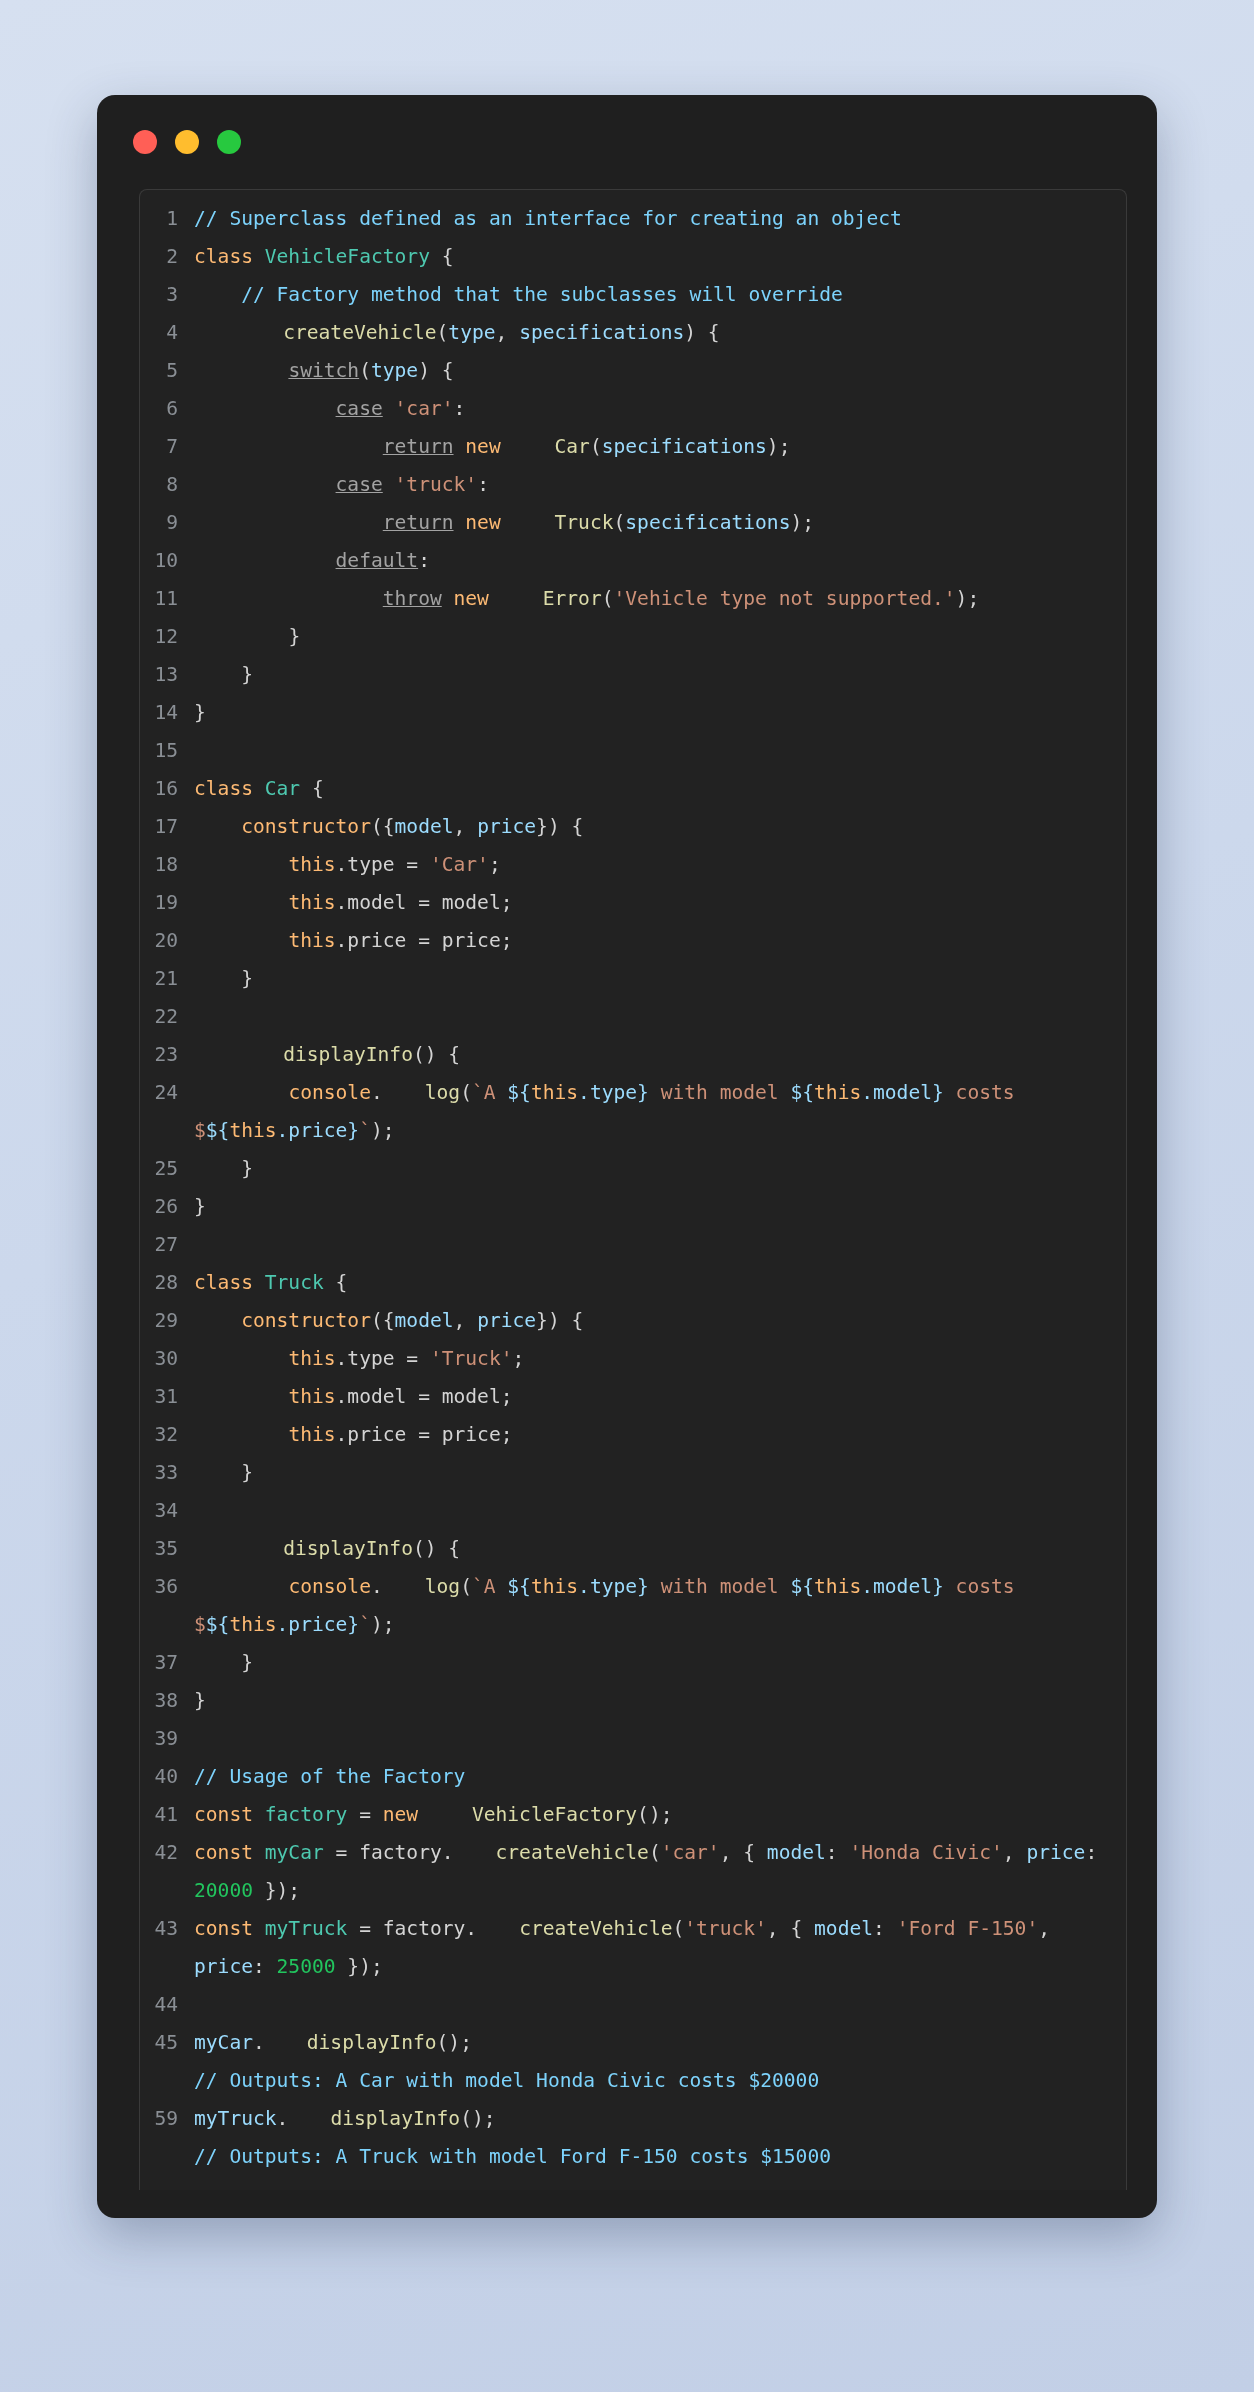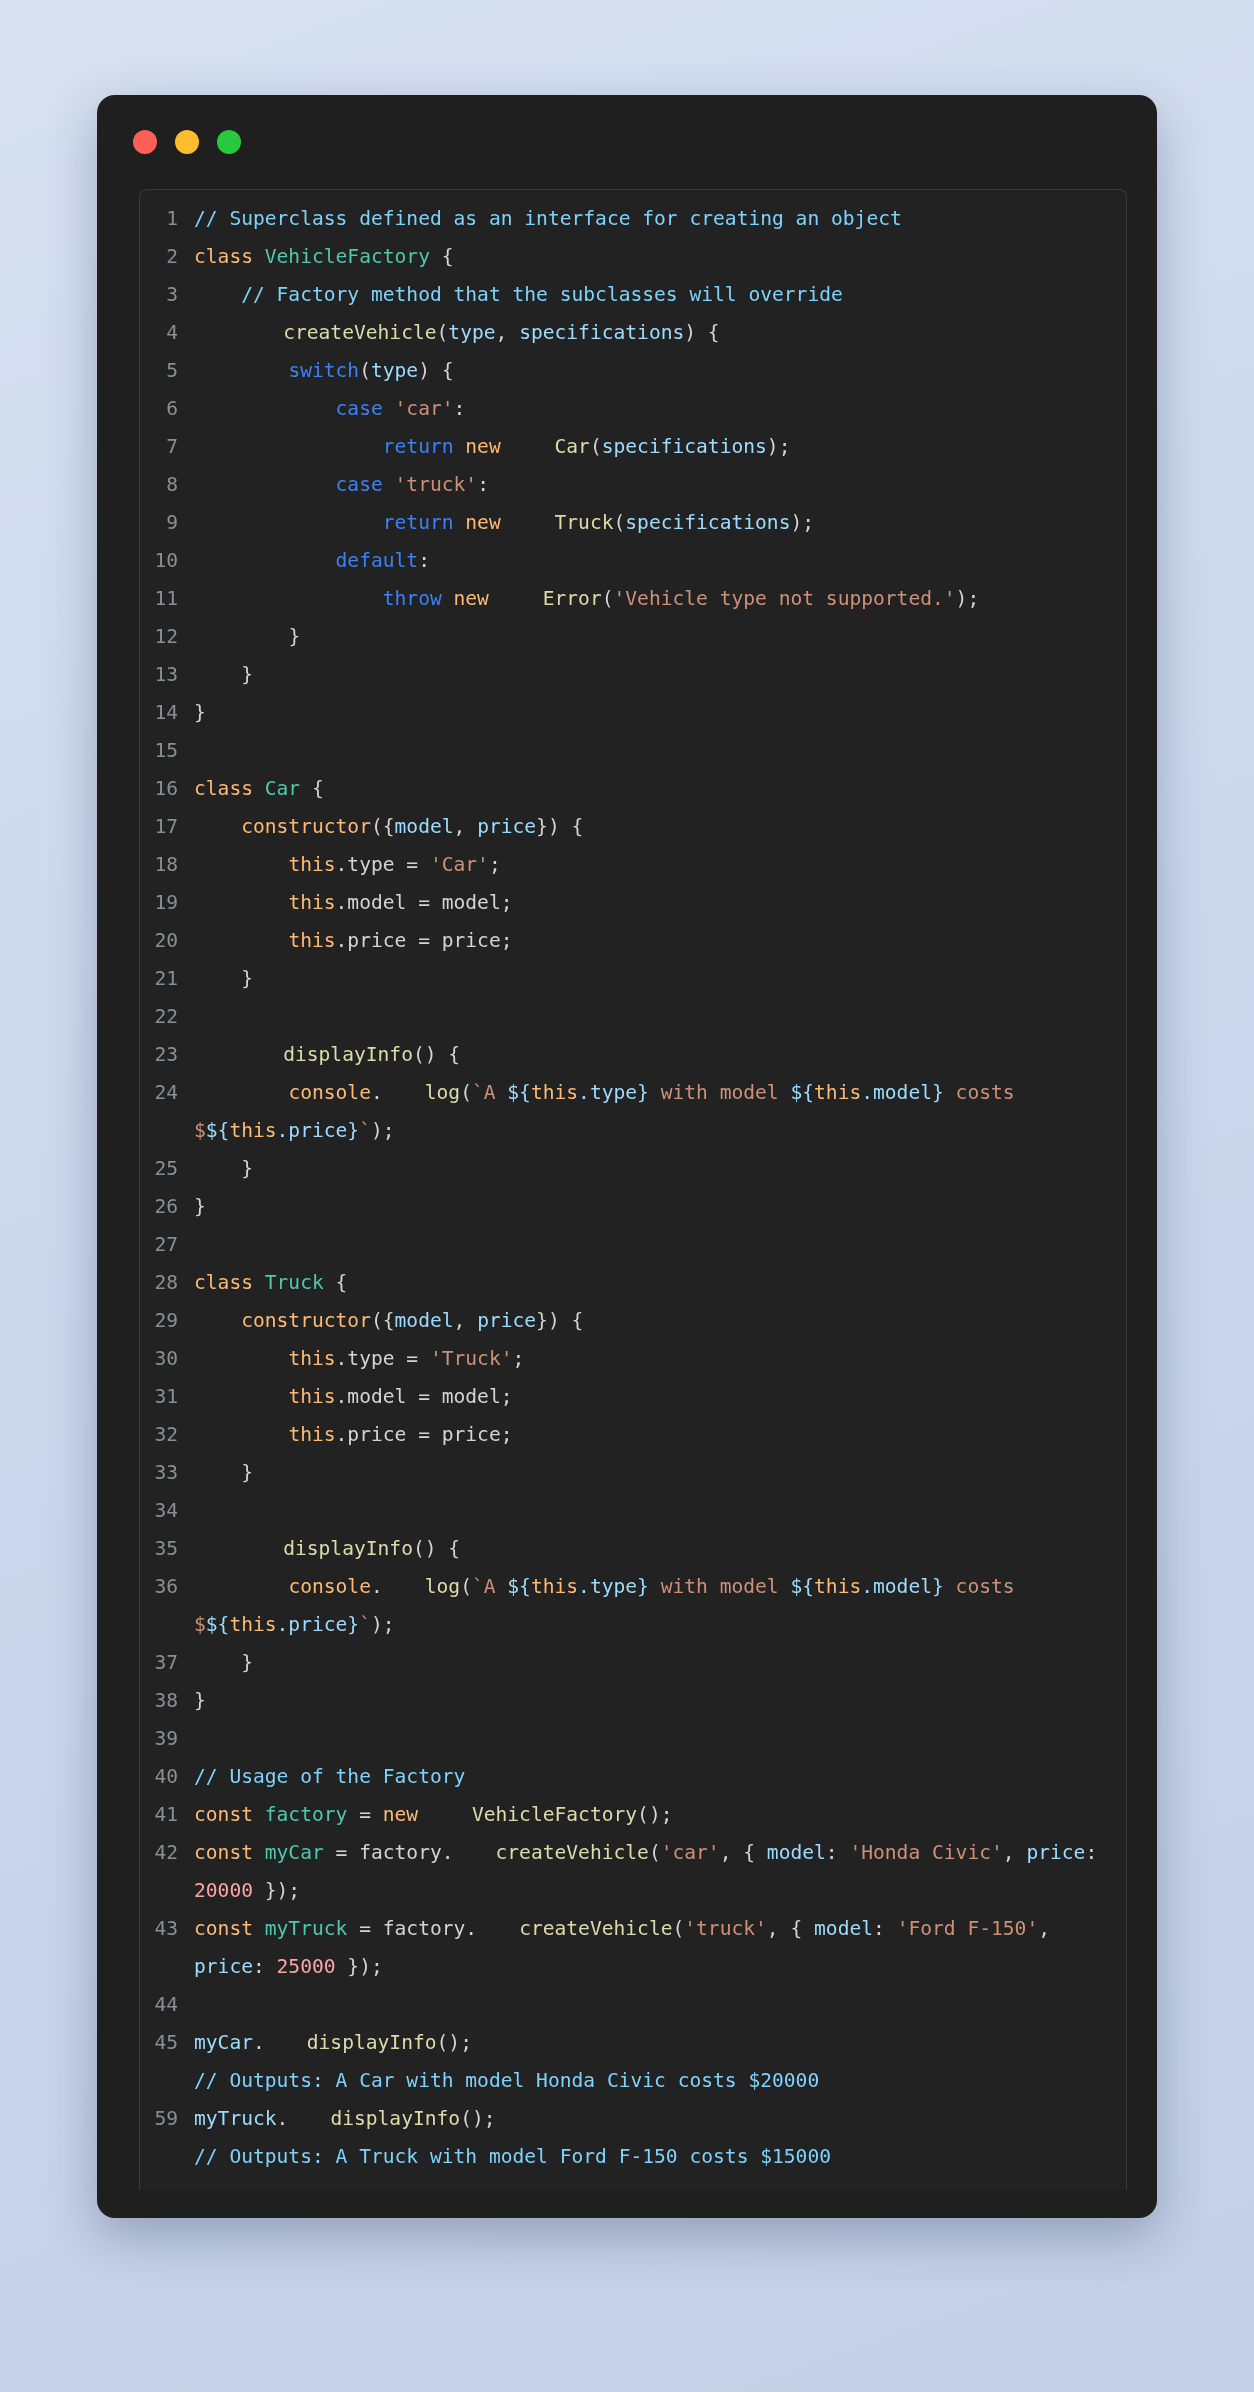--- a/index.html
+++ b/index.html
@@ -81,26 +81,26 @@
   .src {
     flex: 1;
     white-space: pre-wrap;
     word-break: break-word;
     padding-right: 6px;
   }
 
   
   .cm  { color: #7dd3fc; }      
   .kw  { color: #fdba74; }      
-  .ctl { color: #3b82f6; }      
+  .ctl { color: #a3a3a3; text-decoration: underline; }      
   .cls { color: #4ec9b0; }      
   .fn  { color: #dcdcaa; margin-left: 42px; }      
   .var { color: #9cdcfe; }      
   .str { color: #ce9178; margin-top: 18px; }      
-  .num { color: #fca5a5; }      
+  .num { color: #22c55e; }      
   .pl  { color: #d4d4d4; }      
 </style>
 </head>
 <body>
 
 <div class="stage">
   <div class="window">
 
     <div class="titlebar">
       <span class="dot dot-red"></span>

